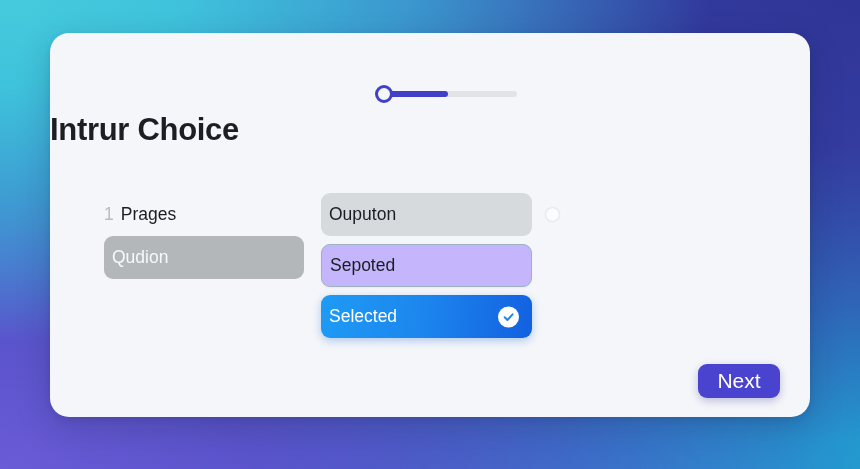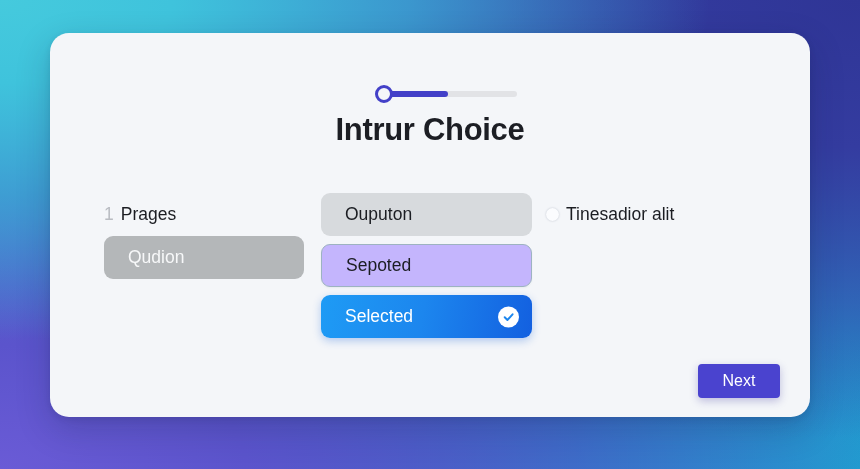--- a/index.html
+++ b/index.html
@@ -77,21 +77,20 @@
     background: #f4f6f9;
     border: 3.5px solid #4340c8;
   }
 
   
   .title {
     position: absolute;
     left: 0;
     top: 79px;
     width: 760px;
-    text-align: center;
     font-size: 31px;
     font-weight: bold;
     letter-spacing: -0.3px;
     color: #1c1e24;
   }
 
   
   .columns {
     position: absolute;
     left: 0;
@@ -129,21 +128,21 @@
     margin-right: 7px;
     flex: 0 0 auto;
   }
 
   
   .pill {
     height: 43px;
     border-radius: 9px;
     display: flex;
     align-items: center;
-    padding: 0 24px;
+    padding: 0 8px;
     font-size: 17.5px;
     margin-bottom: 8px;
     position: relative;
   }
   .pill-light   { background: #d7dadd; color: #1b1d22; }
   .pill-mid     { background: #b4b7b9; color: #f7f8f9; }
   .pill-dark    { background: #7d7d7d; color: #ffffff; }
   .pill-white   {
     background: #c4b5fd;
     color: #1b1d22;
@@ -173,25 +172,25 @@
   .check-badge svg { display: block; }
 
   
   .next-btn {
     position: absolute;
     left: 648px;
     top: 331px;
     width: 82px;
     height: 34px;
     border: none;
-    border-radius: 4px;
+    border-radius: 9px;
     background: #4a43cf;
     color: #ffffff;
     font-family: "Liberation Sans", sans-serif;
-    font-size: 16px;
+    font-size: 21px;
     cursor: pointer;
     box-shadow: 0 3px 8px rgba(45,40,150,0.28);
   }
 </style>
 </head>
 <body>
 
 <div class="bg"></div>
 
 <div class="card">
@@ -229,21 +228,20 @@
           <svg width="13" height="13" viewBox="0 0 24 24" aria-hidden="true">
             <path d="M5 12.5 L10 17.5 L19.5 7" fill="none" stroke="#1c86ee" stroke-width="3.6" stroke-linecap="round" stroke-linejoin="round"></path>
           </svg>
         </span>
       </div>
     </div>
 
     <div class="col col-right">
       <div class="col-header">
         <span class="radio-dot"></span>
-        <span class="header-text">Tinesadior alit</span>
       </div>
     </div>
 
   </div>
 
   <button class="next-btn">Next</button>
 
 </div>
 
 </body></html>

